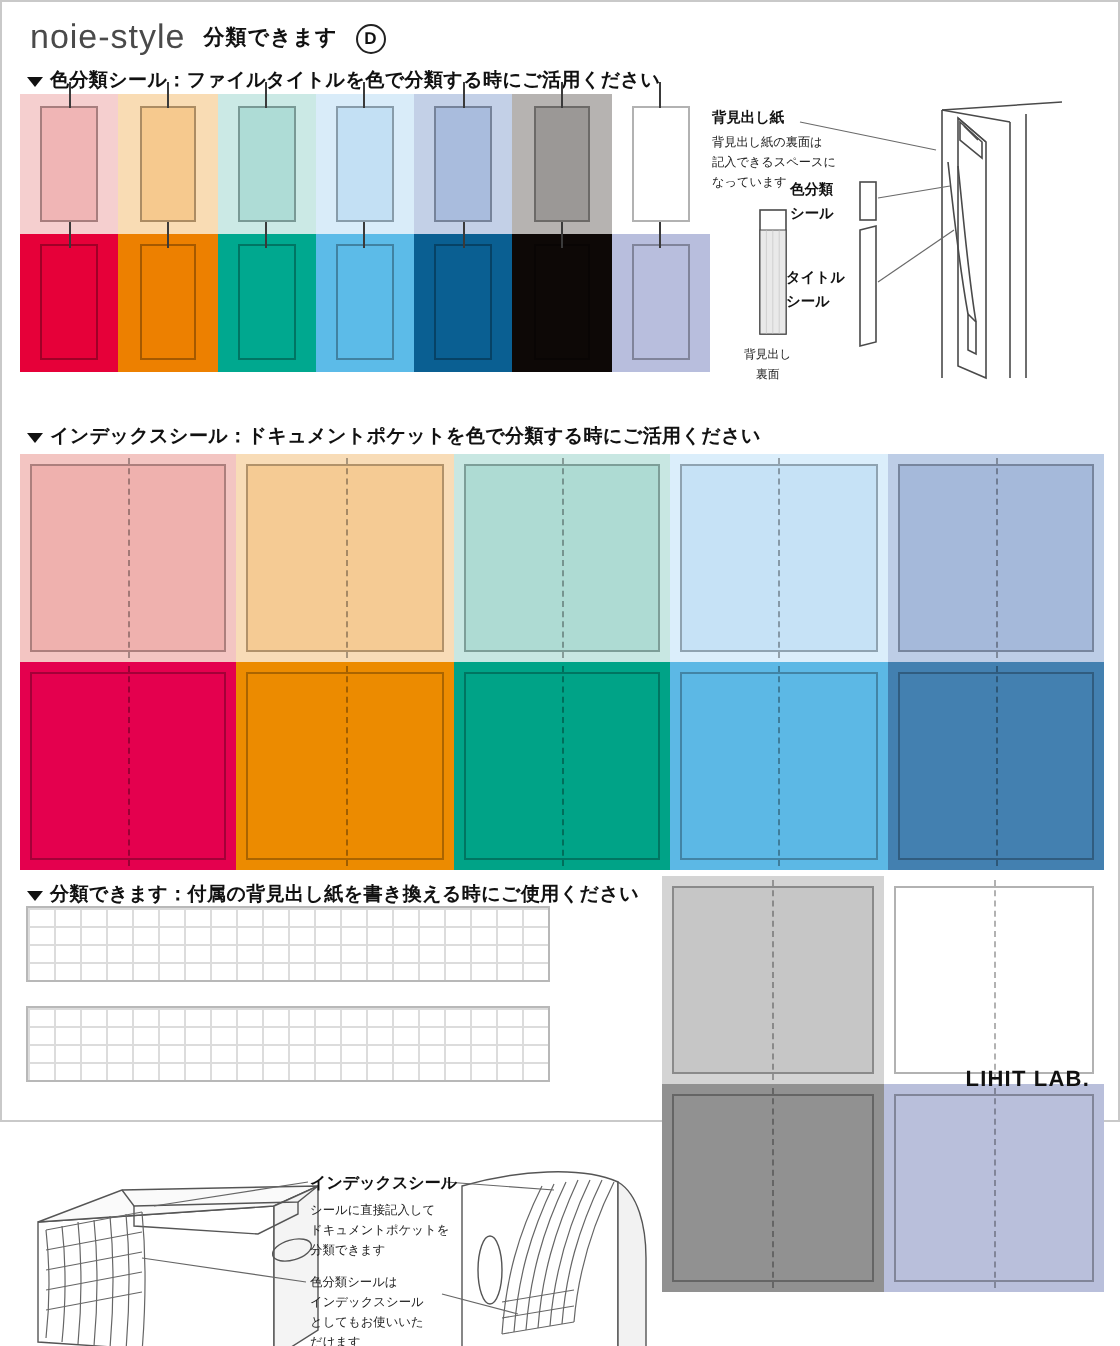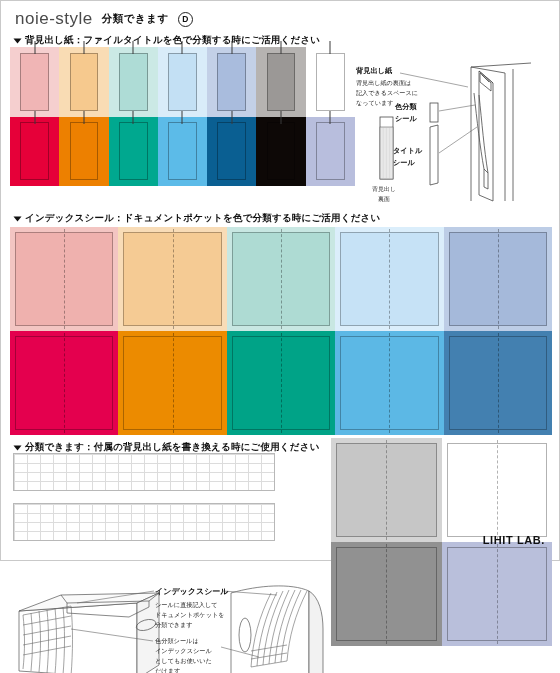--- a/index.html
+++ b/index.html
@@ -27,21 +27,21 @@
   
   #sec1{position:absolute;left:9px;top:46px;width:345px;height:139px;display:flex;}
   .c1col{flex:1;display:flex;flex-direction:column;}
   .c1cell{flex:1;position:relative;}
   .c1inner{position:absolute;left:21%;right:21%;top:8%;bottom:8%;
            border:1px solid rgba(0,0,0,.30);box-sizing:border-box;}
   .c1tick{position:absolute;left:50%;top:-6px;width:1px;height:13px;
           background:#3a3a3a;transform:translateX(-50%);}
 
   
-  #diagram{position:absolute;left:352px;top:60px;width:200px;height:144px;}
+  #diagram{position:absolute;left:352px;top:48px;width:200px;height:144px;}
   #diagram svg{display:block;}
   .dg-lbl-b{font:bold 7.2px "Liberation Sans",sans-serif;fill:#111;}
   .dg-lbl{font:6.1px "Liberation Sans",sans-serif;fill:#222;}
   .dg-lbl-s{font:5.9px "Liberation Sans",sans-serif;fill:#222;}
 
   
   #sec2{position:absolute;left:9px;top:226px;width:542px;height:208px;display:flex;}
   .c2col{flex:1;display:flex;flex-direction:column;}
   .c2cell{flex:1;position:relative;}
   .c2inner{position:absolute;left:5px;right:5px;top:5px;bottom:5px;
@@ -84,21 +84,21 @@
 <div id="page">
 
   <div id="header">
     <span class="brand">noie-style</span>
     <span class="brand-sub">分類できます</span>
     <span class="circ-d">D</span>
   </div>
 
   <div class="sec-head" style="top:33px;">
     <span class="tri"></span>
-    <span>背見出し紙：ファイルタイトルを色で分類する時にご活用ください</span>
+    <span>色分類シール：ファイルタイトルを色で分類する時にご活用ください</span>
   </div>
 
   <div id="sec1">
       <div class="c1col">
         <div class="c1cell" style="background: rgb(245, 207, 207);">
           <div class="c1inner" style="background: rgb(240, 181, 181);"></div>
           <div class="c1tick"></div>
         </div>
         <div class="c1cell" style="background: rgb(230, 0, 57);">
           <div class="c1inner" style="background: rgb(230, 0, 57);"></div>

